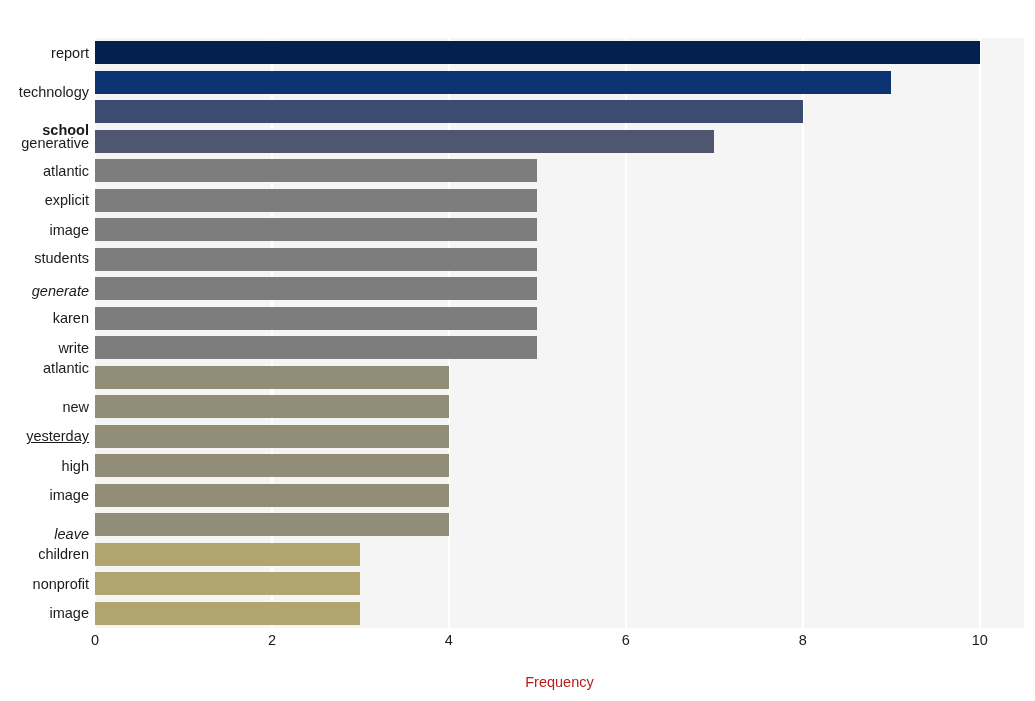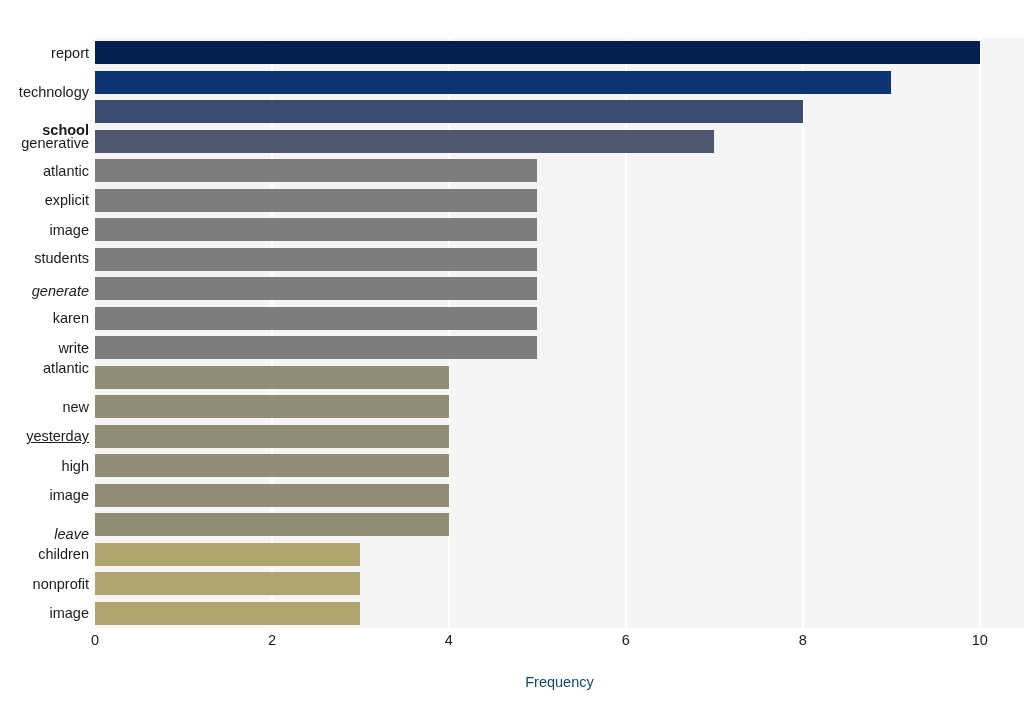--- a/index.html
+++ b/index.html
@@ -104,21 +104,21 @@
     white-space: nowrap;
   }
 
   #x-axis-label {
     position: absolute;
     left: 95px;
     top: 674px;
     width: 929px;
     text-align: center;
     font-size: 14.5px;
-    color: #0c4a6e;
+    color: #b91c1c;
   }
 </style>
 </head>
 <body>
 
 <div id="figure">
 
 
   <div id="plot-area">
     <div id="gridlines-layer">

